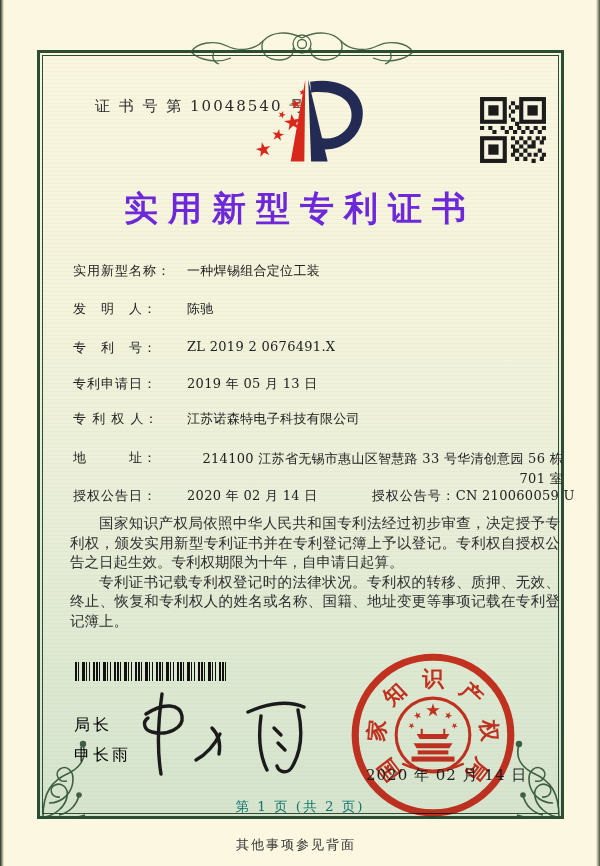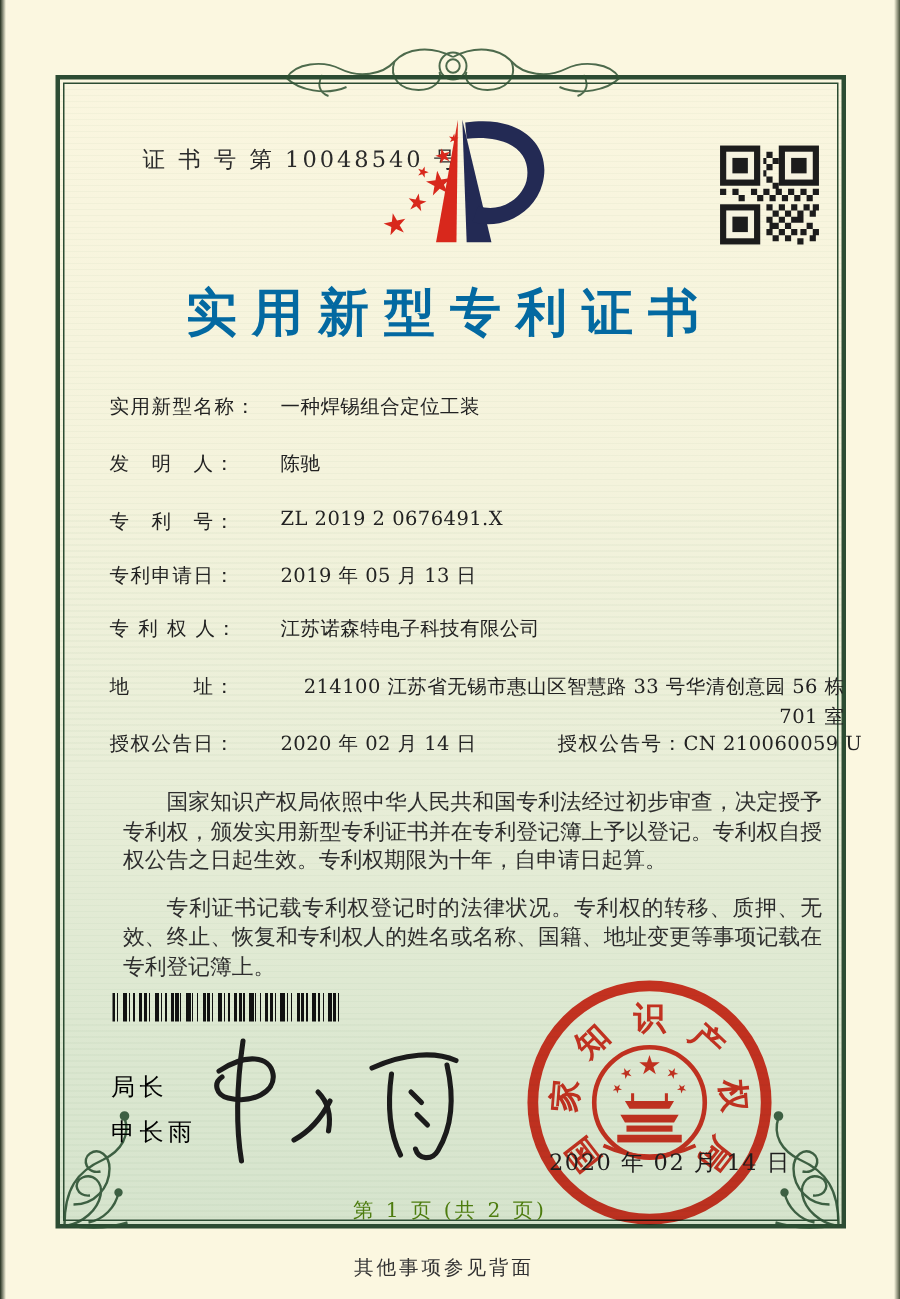--- a/index.html
+++ b/index.html
@@ -11,40 +11,40 @@
   .edge.right{right:0;background:linear-gradient(270deg,#4a523c,rgba(74,82,60,0));}
   .frame{position:absolute;left:37px;top:50px;width:527px;height:769px;
          border:3px solid #2c4c33;box-sizing:border-box;
          background:
            repeating-linear-gradient(0deg, rgba(110,150,110,0.05) 0 1px, rgba(255,255,255,0) 1px 4px),
            linear-gradient(180deg,#faf6df 0%,#f4f3dc 35%,#e9eed8 60%,#dde8d1 82%,#d6e4cd 100%);}
   .frame::before{content:"";position:absolute;inset:2px;border:1px solid #2c4c33;pointer-events:none;}
   .abs{position:absolute;}
   .certno{left:95px;top:97px;font-size:15px;letter-spacing:2px;color:#2a2a2a;}
   .title{left:0;width:600px;top:186px;text-align:center;font-size:34px;font-weight:700;
-         letter-spacing:10px;color:#0369a1;}
+         letter-spacing:10px;color:#6d28d9;}
   .fr{position:absolute;left:73px;font-size:13px;color:#222;white-space:nowrap;}
   .fr .flabel{display:inline-block;width:114px;letter-spacing:1px;vertical-align:top;}
   .fr .fvalue{letter-spacing:0.3px;}
   .r1{top:262px}.r2{top:300px}.r3{top:339px}.r4{top:375px}.r5{top:410px}.r6{top:449px}.r7{top:487px}
   .r6 .fvalue{display:inline-block;width:376px;white-space:normal;line-height:20px;text-align:right;}
   .r7 .flabel2{display:inline-block;letter-spacing:1px;margin-left:54px;}
   .paras{left:70px;top:514px;width:490px;font-size:14.5px;line-height:19.5px;
          color:#2e2e2e;text-align:justify;}
-  .paras p{margin:12px;text-indent:2em;}
+  .paras p{margin:0;text-indent:2em;}
   .barcode{left:75px;top:662px;width:153px;height:19px;
     background:repeating-linear-gradient(90deg,
       #111 0 2px,transparent 2px 3px,#111 3px 4px,transparent 4px 7px,
       #111 7px 10px,transparent 10px 11px,#111 11px 12px,transparent 12px 14px,
       #111 14px 15px,transparent 15px 18px,#111 18px 20px,transparent 20px 21px);}
   .officer{left:74px;top:710px;font-size:16px;color:#000000;letter-spacing:3px;line-height:30px;}
   .sig{left:128px;top:680px;}
   .sealwrap{left:346px;top:648px;mix-blend-mode:multiply;opacity:0.95;}
   .sealdate{left:366px;top:766px;font-size:15px;color:#1d1d1d;letter-spacing:1px;z-index:5;}
-  .pageno{left:0;width:600px;top:798px;text-align:center;font-size:13.5px;color:#4d7c0f;letter-spacing:2px;}
+  .pageno{left:0;width:600px;top:798px;text-align:center;font-size:13.5px;color:#0f766e;letter-spacing:2px;}
   .backnote{left:0;width:592px;top:836px;text-align:center;font-size:13px;color:#333;letter-spacing:2px;}
   .qr{left:479px;top:96px;}
   .logo{left:250px;top:72px;}
   .flourish-top{left:167px;top:28px;}
   .corner{left:39px;top:735px;}
   .corner.rt{left:477px;transform:scaleX(-1);}
   .sealch{font-size:21px;font-weight:700;fill:#df2b1b;font-family:"DejaVu Serif","Liberation Serif",serif;}
 </style>
 </head>
 <body>

